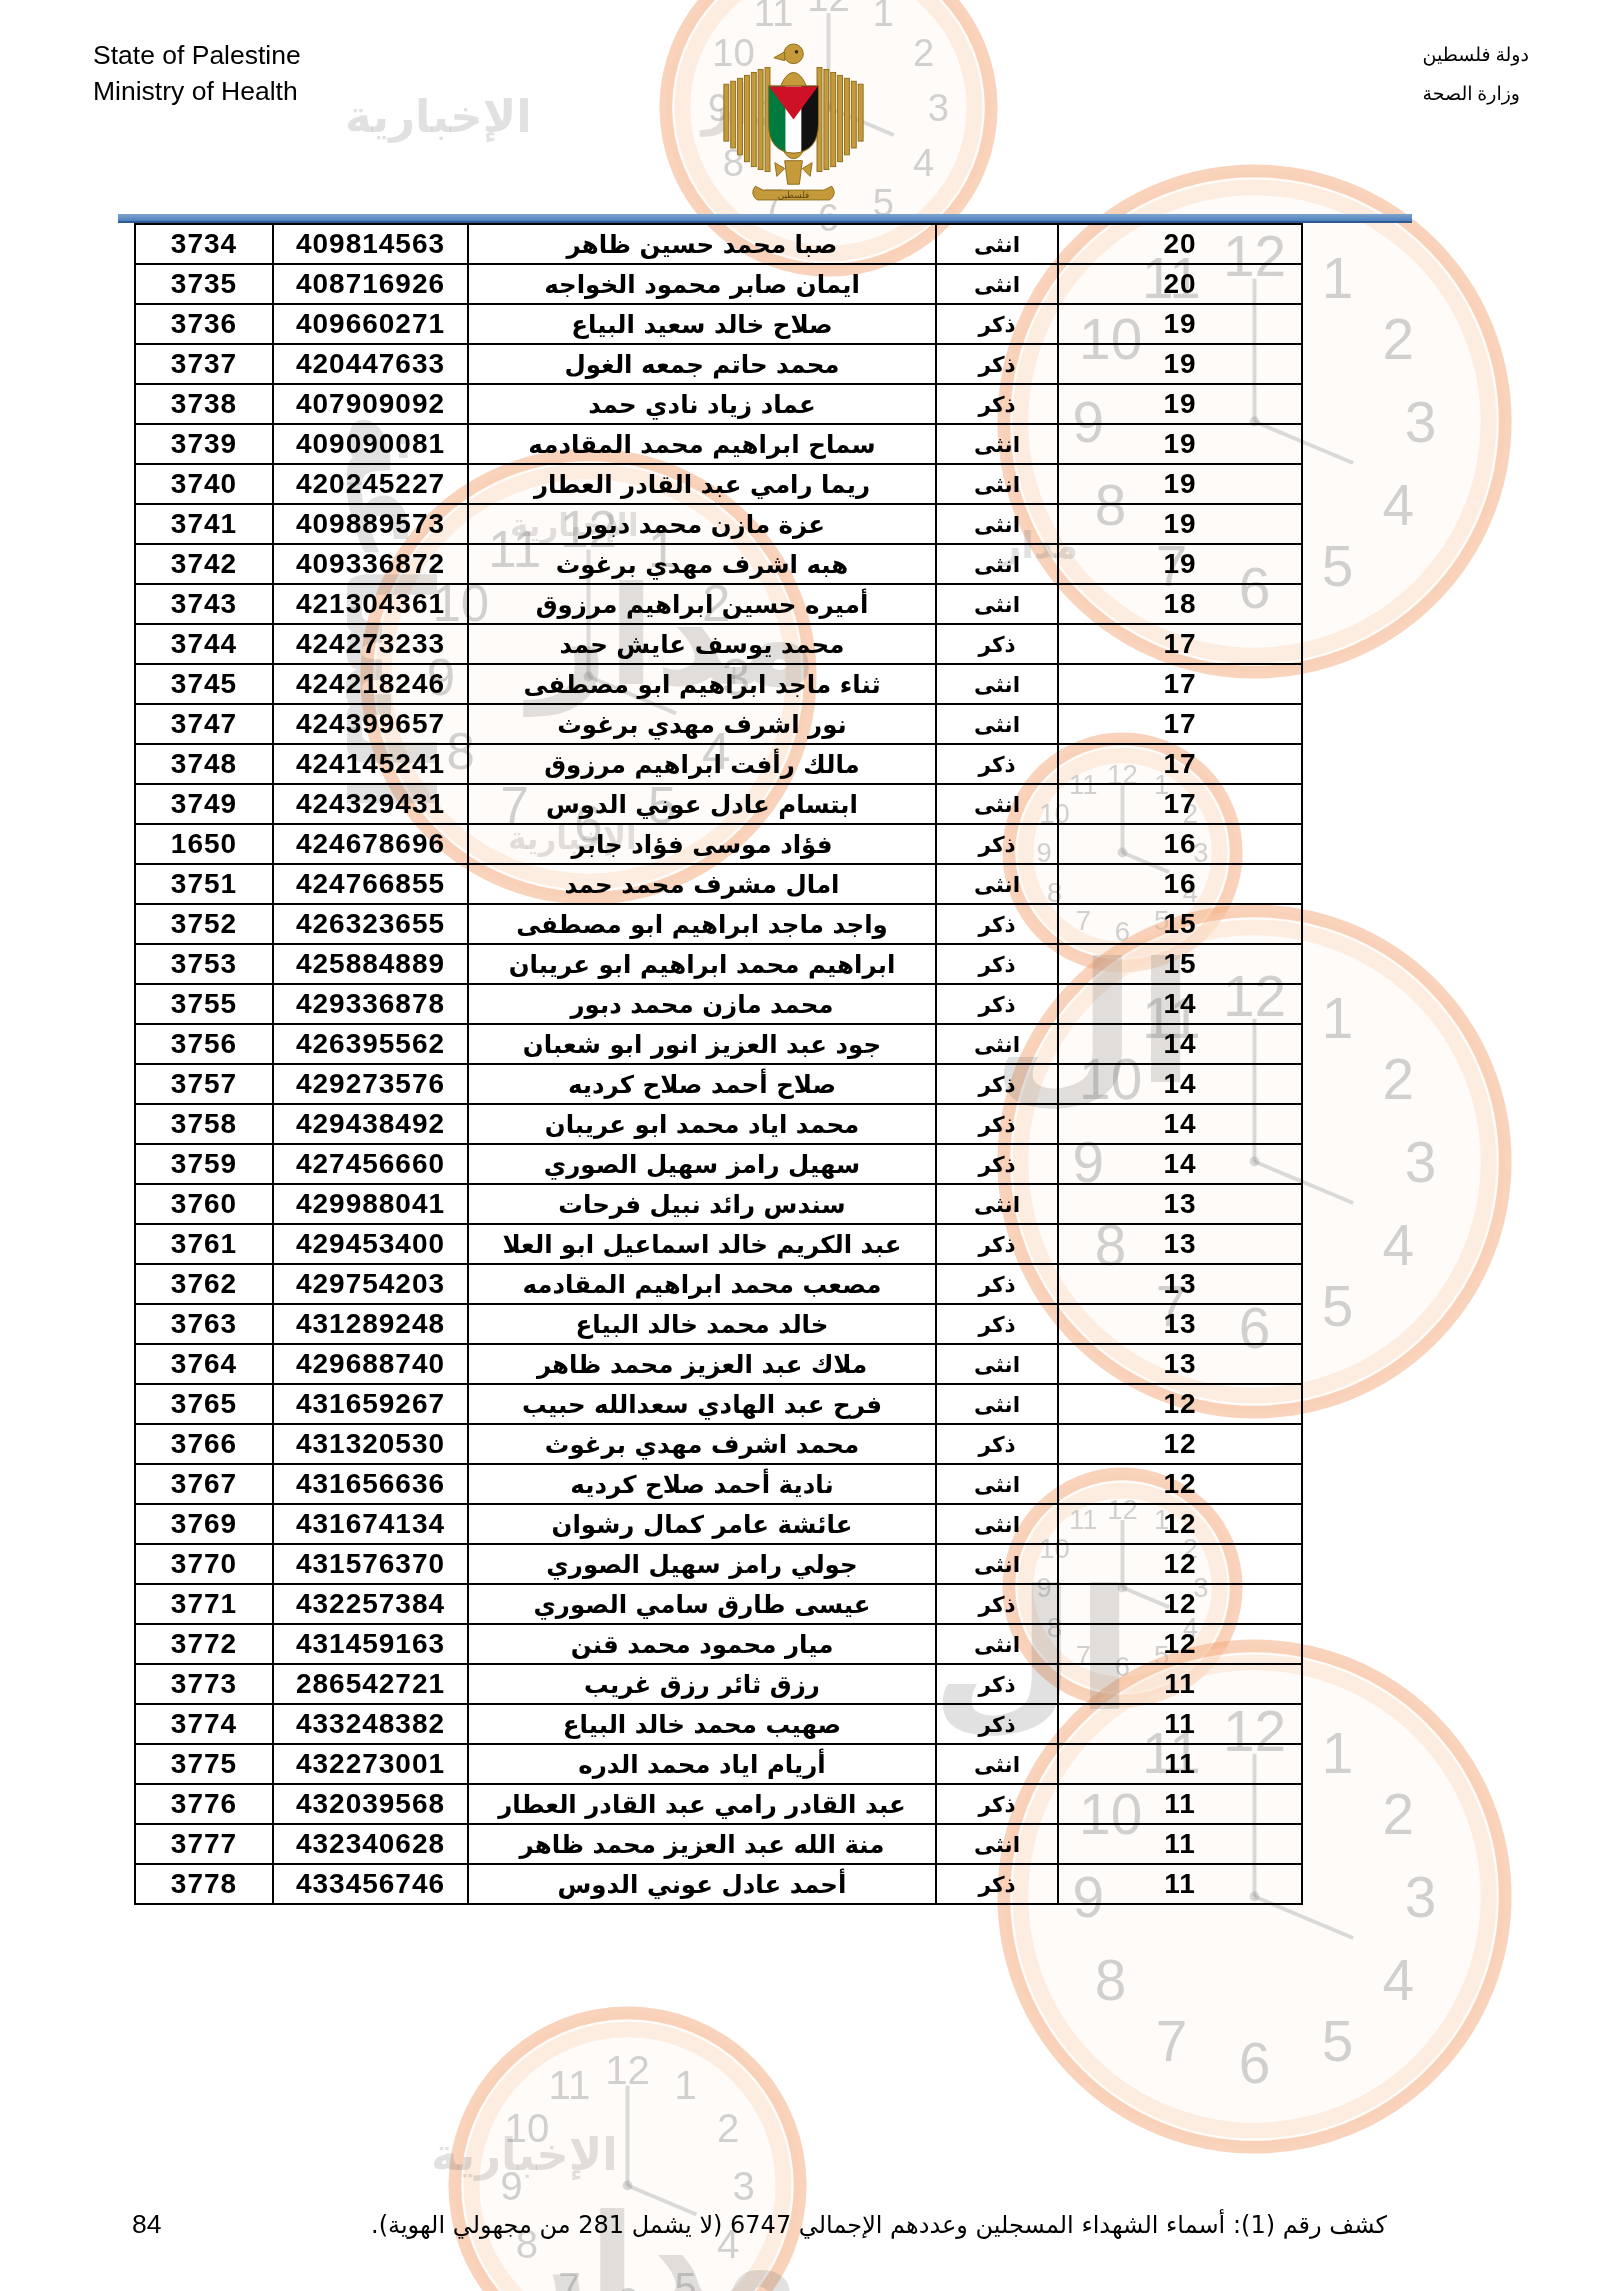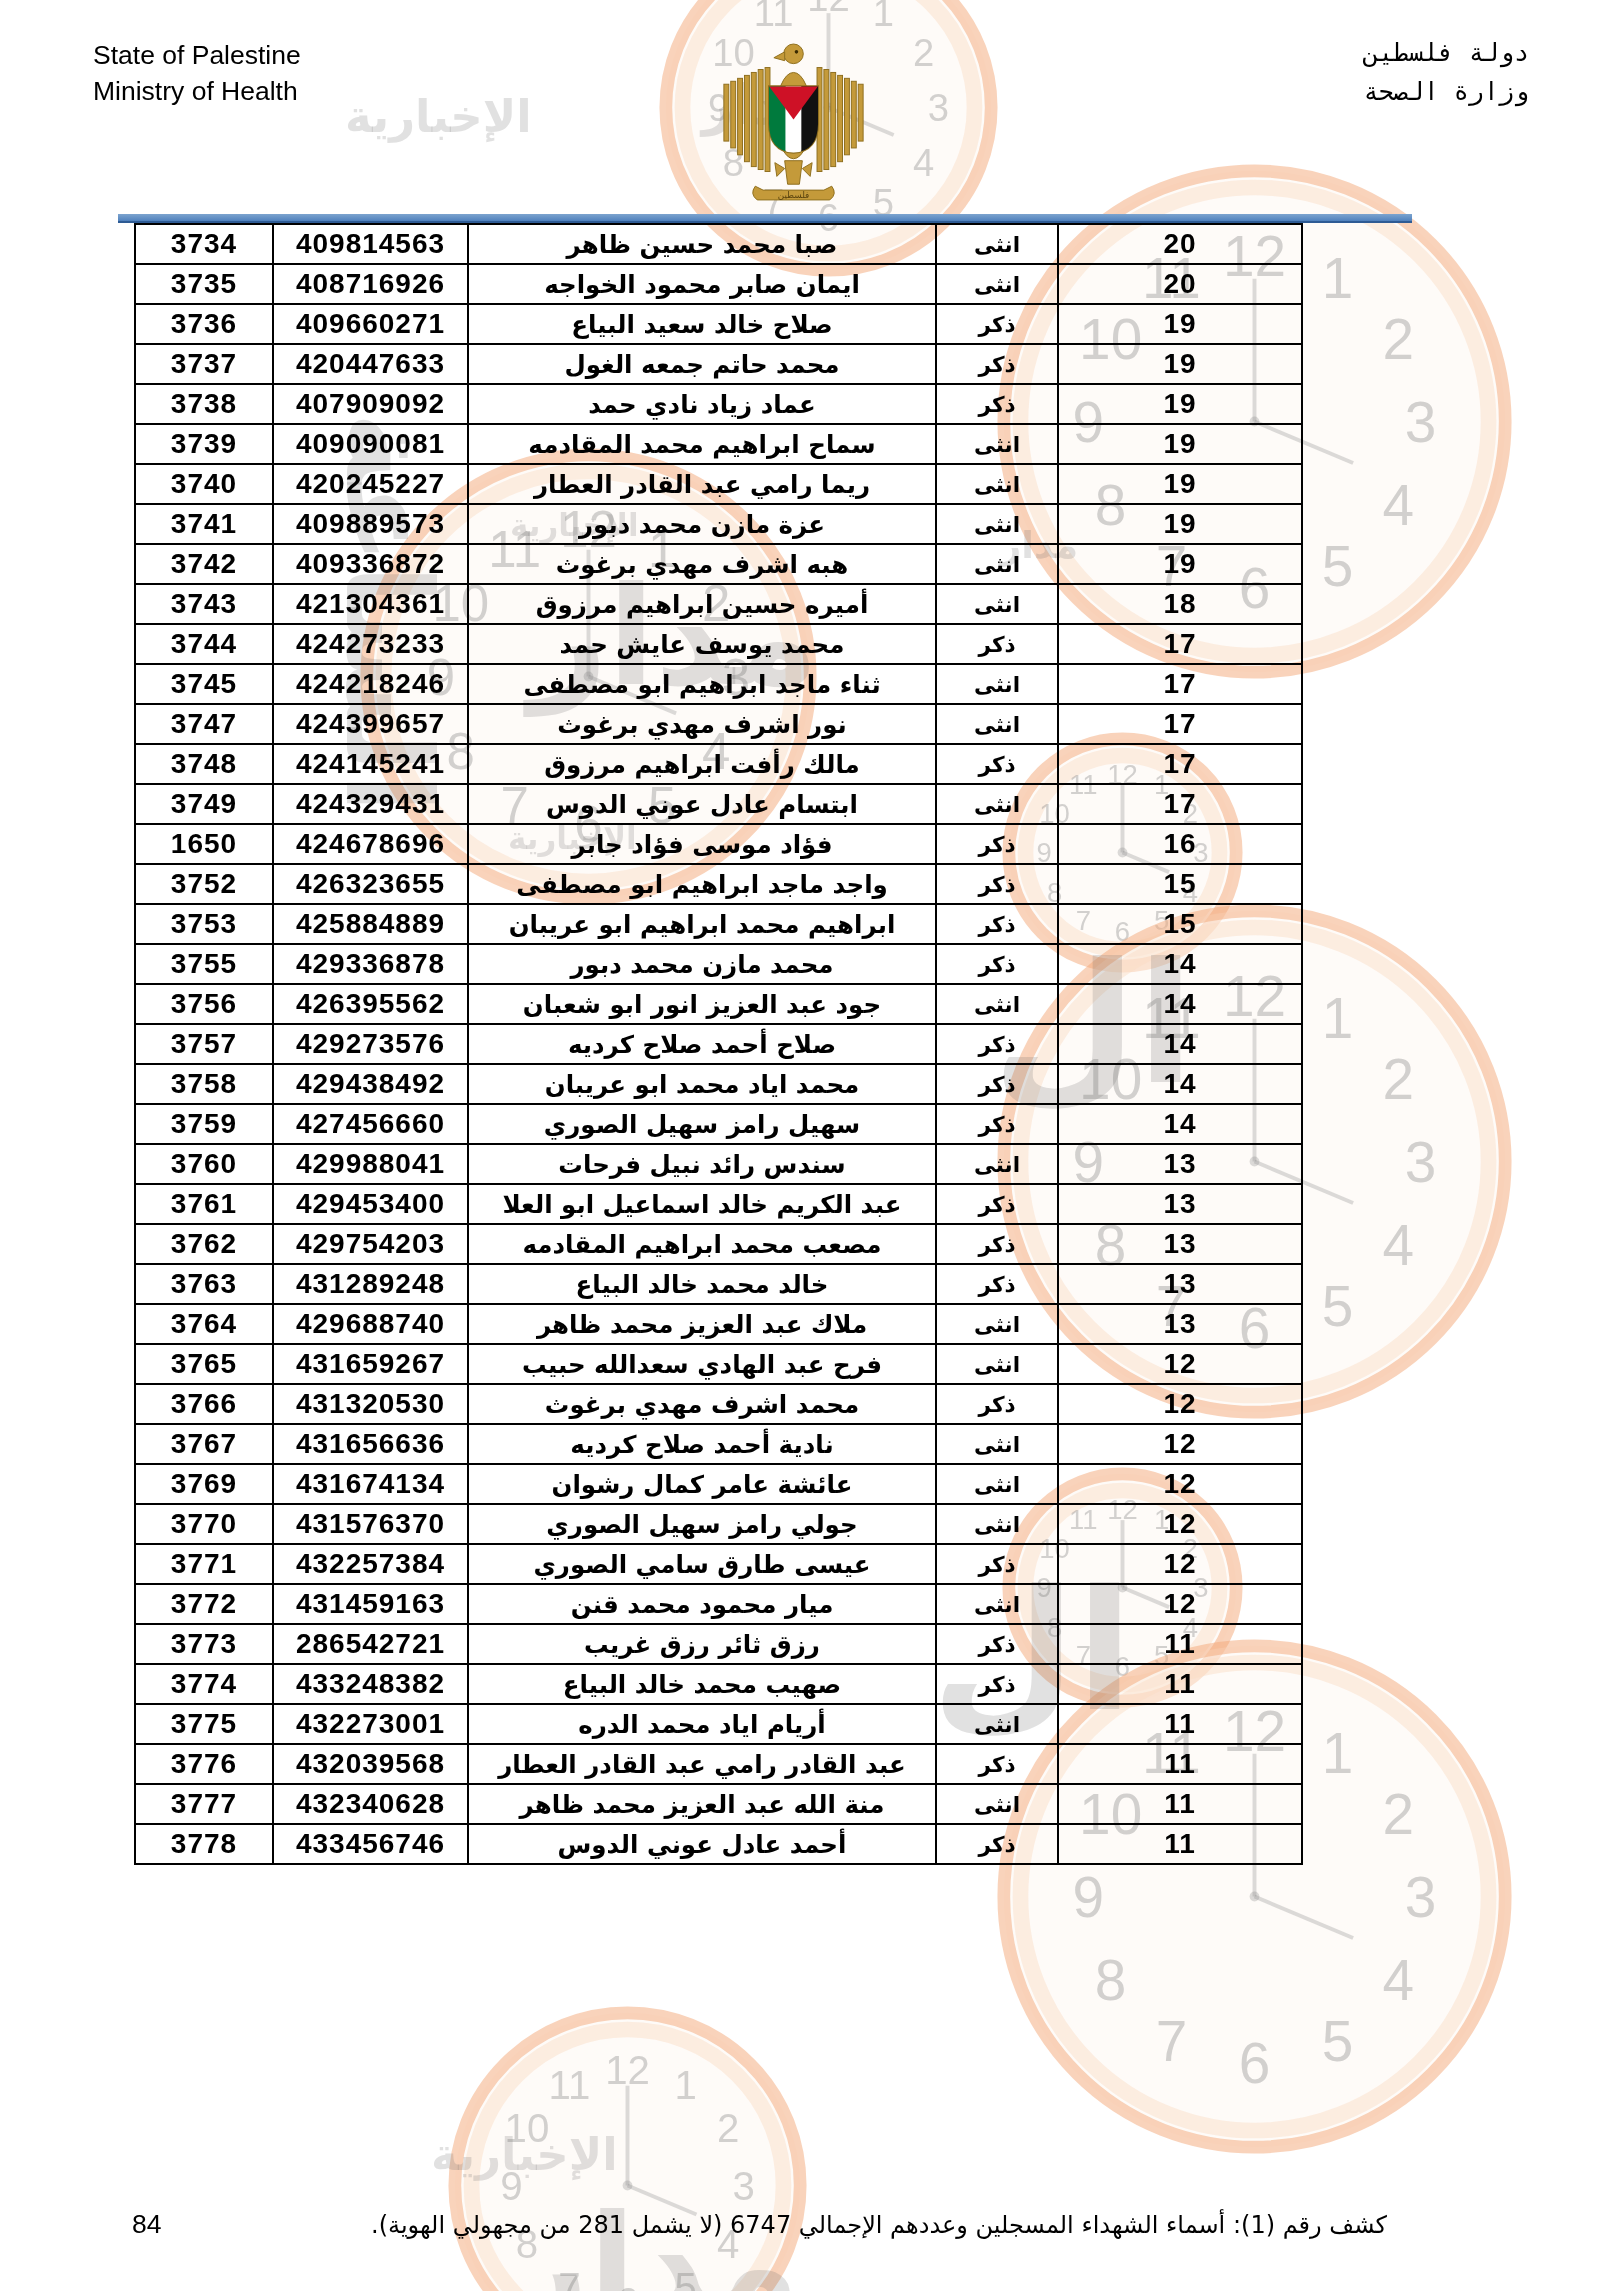--- a/index.html
+++ b/index.html
@@ -6,22 +6,22 @@
   .page{position:relative;width:1621px;height:2292px;background:#ffffff;overflow:hidden;
         font-family:"Liberation Sans",sans-serif;color:#000;}
   
   .wm-layer{position:absolute;inset:0;z-index:0;pointer-events:none;}
   .wm-clock{position:absolute;}
   .wm-text{position:absolute;font-family:"DejaVu Sans",sans-serif;font-weight:bold;
            color:rgba(105,105,105,0.20);white-space:nowrap;line-height:1;}
   .wm-text.vert{writing-mode:vertical-rl;}
   
   .org-en{position:absolute;left:93px;top:37px;font-size:26.5px;line-height:36px;z-index:2;}
-  .org-ar{position:absolute;right:92px;top:35px;font-size:25px;line-height:39px;text-align:center;
-          direction:rtl;font-family:Liberation Mono, monospace;z-index:2;}
+  .org-ar{position:absolute;right:92px;top:35px;font-size:19px;line-height:39px;text-align:left;
+          direction:rtl;font-family:Liberation Serif, serif;z-index:2;}
   .emblem{position:absolute;left:718px;top:37px;z-index:2;}
   .blue-rule{position:absolute;left:118px;top:214px;width:1294px;height:6.9px;z-index:2;
              background:linear-gradient(#7da4cf,#4f81bd);border-bottom:2px solid #2e5b94;}
   
   table.list{position:absolute;left:134px;top:223px;z-index:1;border-collapse:collapse;
              table-layout:fixed;width:1166px;background:transparent;}
   table.list{border:2.9px solid #000;font-weight:bold;}
   table.list td{border:2px solid #000;height:38px;text-align:center;vertical-align:middle;
                 padding:0;overflow:hidden;}
   td.num{font-size:28px;letter-spacing:1px;font-family:"Liberation Sans",sans-serif;}
@@ -378,20 +378,27 @@
           <td class="num">17</td>
         </tr>
         <tr>
           <td class="num">1650</td>
           <td class="num">424678696</td>
           <td class="ar name">فؤاد موسى فؤاد جابر</td>
           <td class="ar gender">ذكر</td>
           <td class="num">16</td>
         </tr>
         <tr>
+          <td class="num">3751</td>
+          <td class="num">424766855</td>
+          <td class="ar name">امال مشرف محمد حمد</td>
+          <td class="ar gender">انثى</td>
+          <td class="num">16</td>
+        </tr>
+        <tr>
           <td class="num">3752</td>
           <td class="num">426323655</td>
           <td class="ar name">واجد ماجد ابراهيم ابو مصطفى</td>
           <td class="ar gender">ذكر</td>
           <td class="num">15</td>
         </tr>
         <tr>
           <td class="num">3753</td>
           <td class="num">425884889</td>
           <td class="ar name">ابراهيم محمد ابراهيم ابو عريبان</td>

